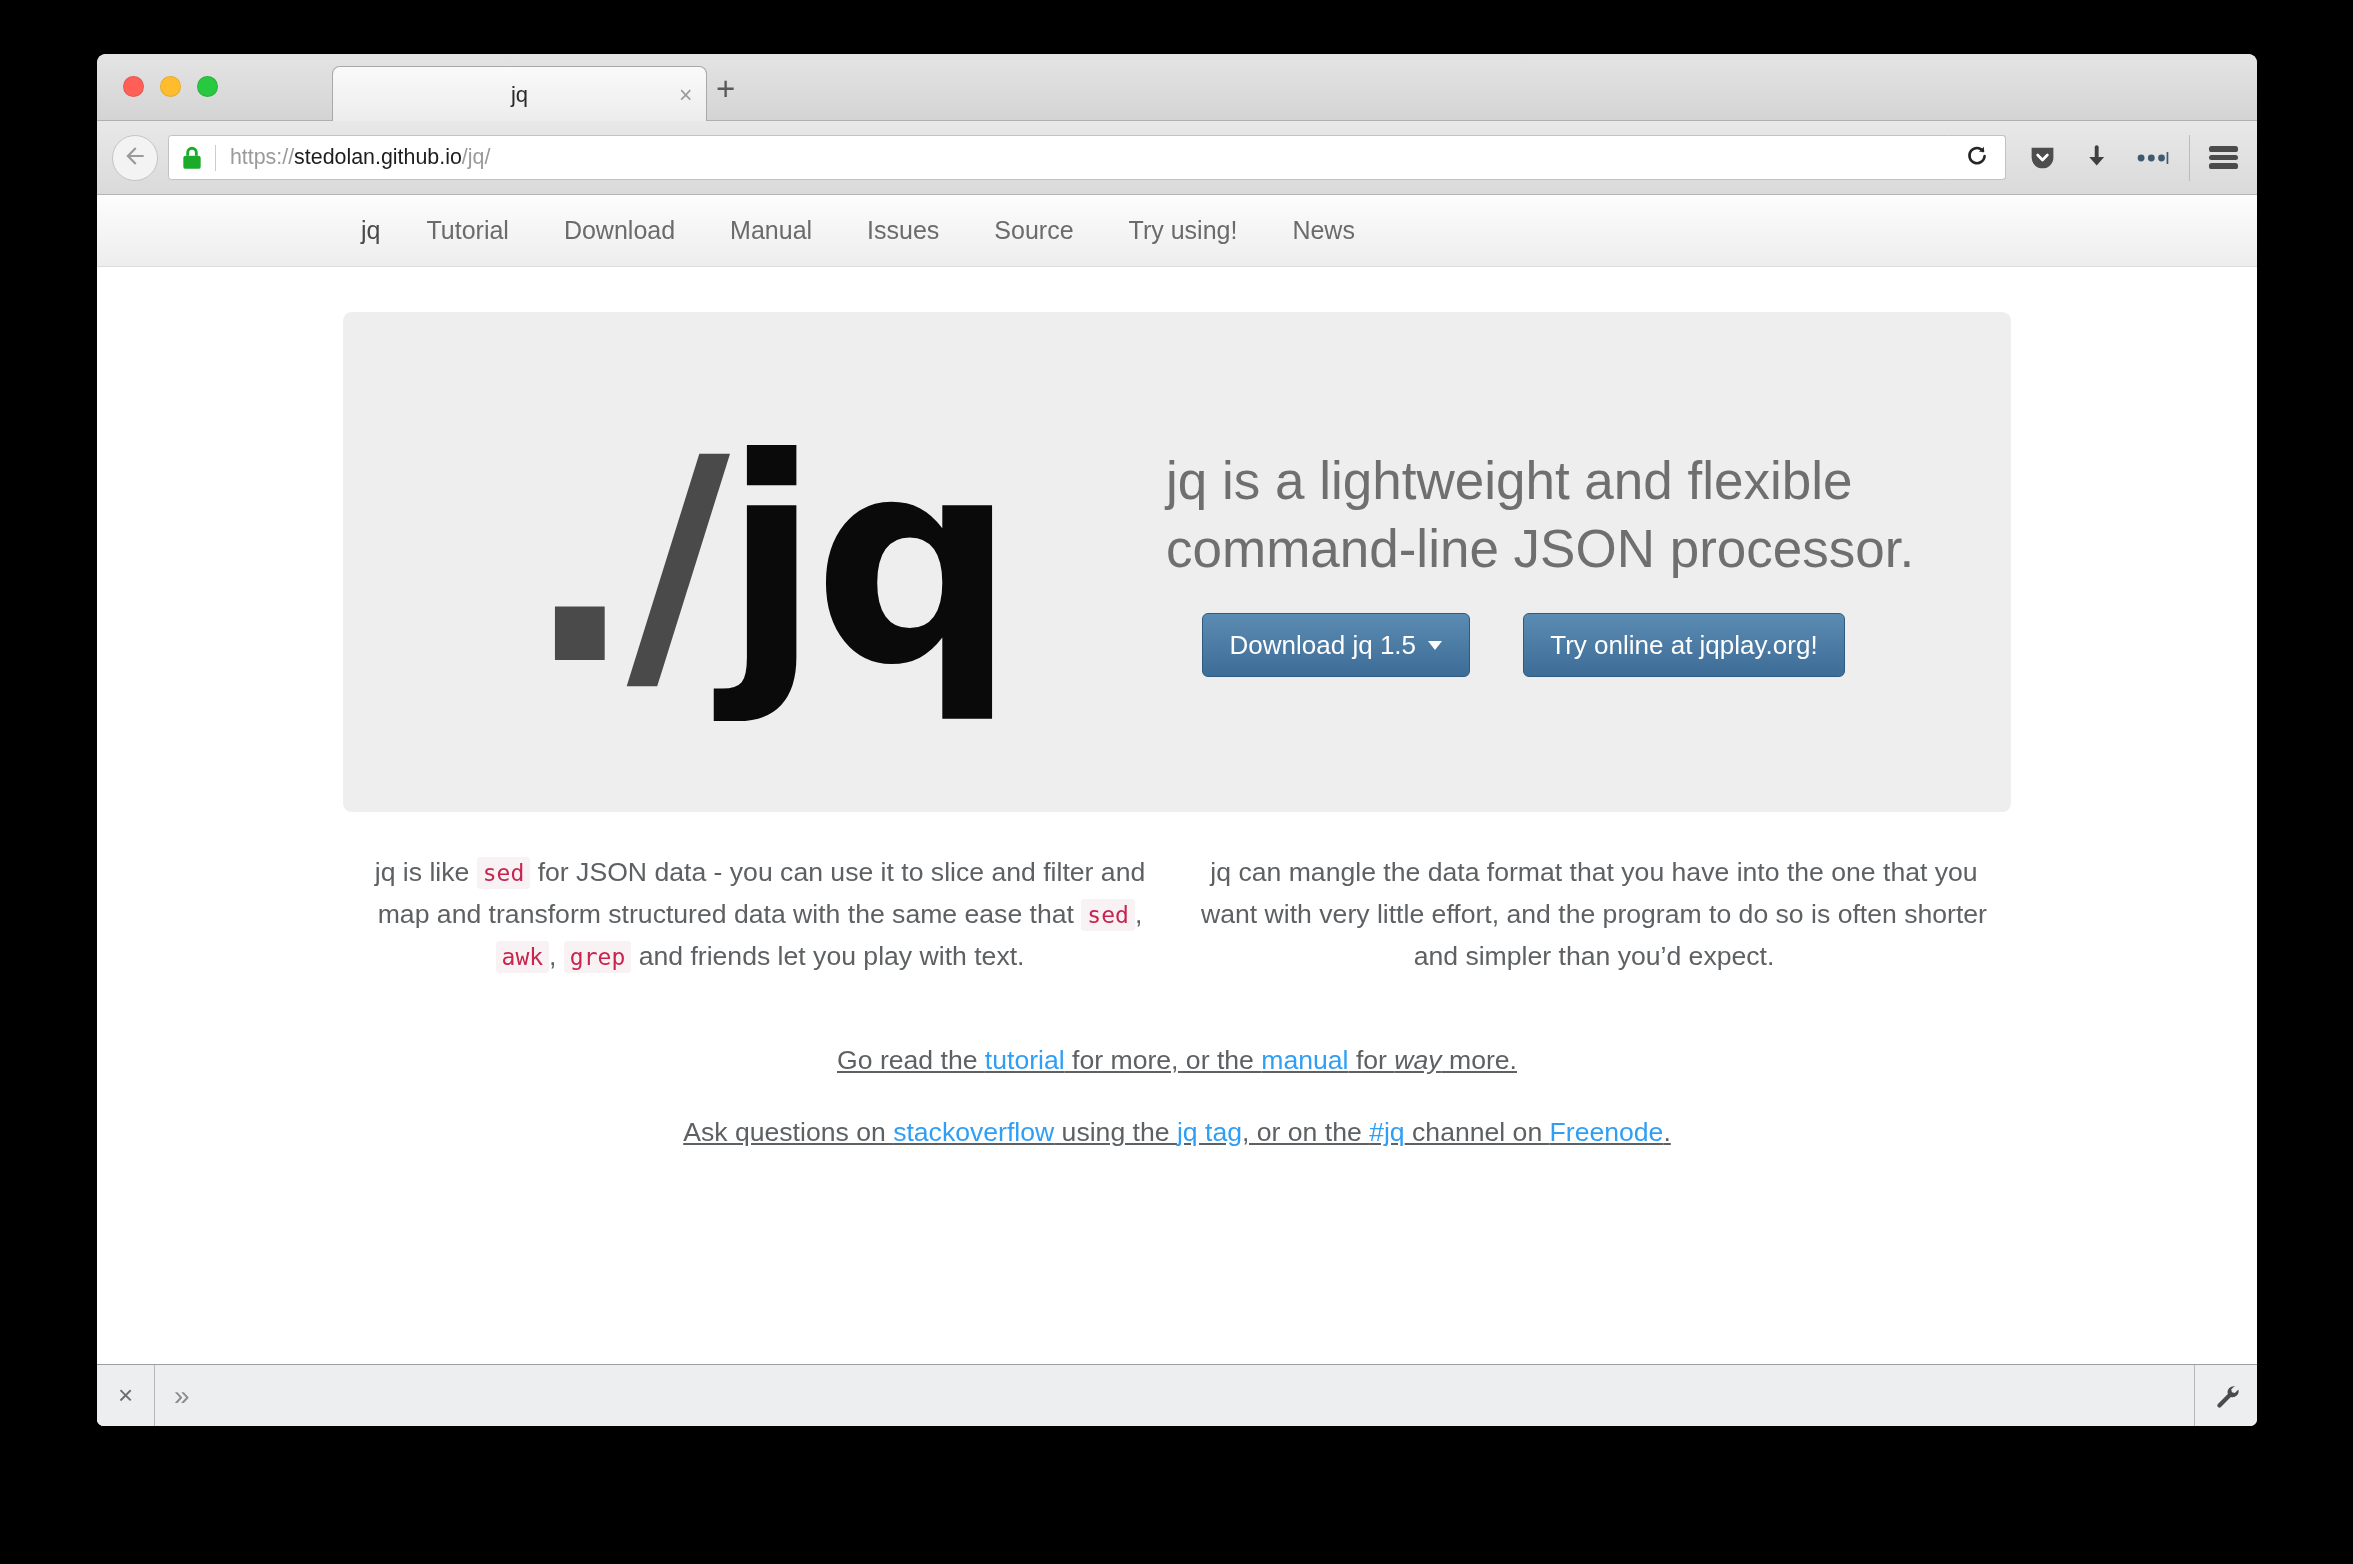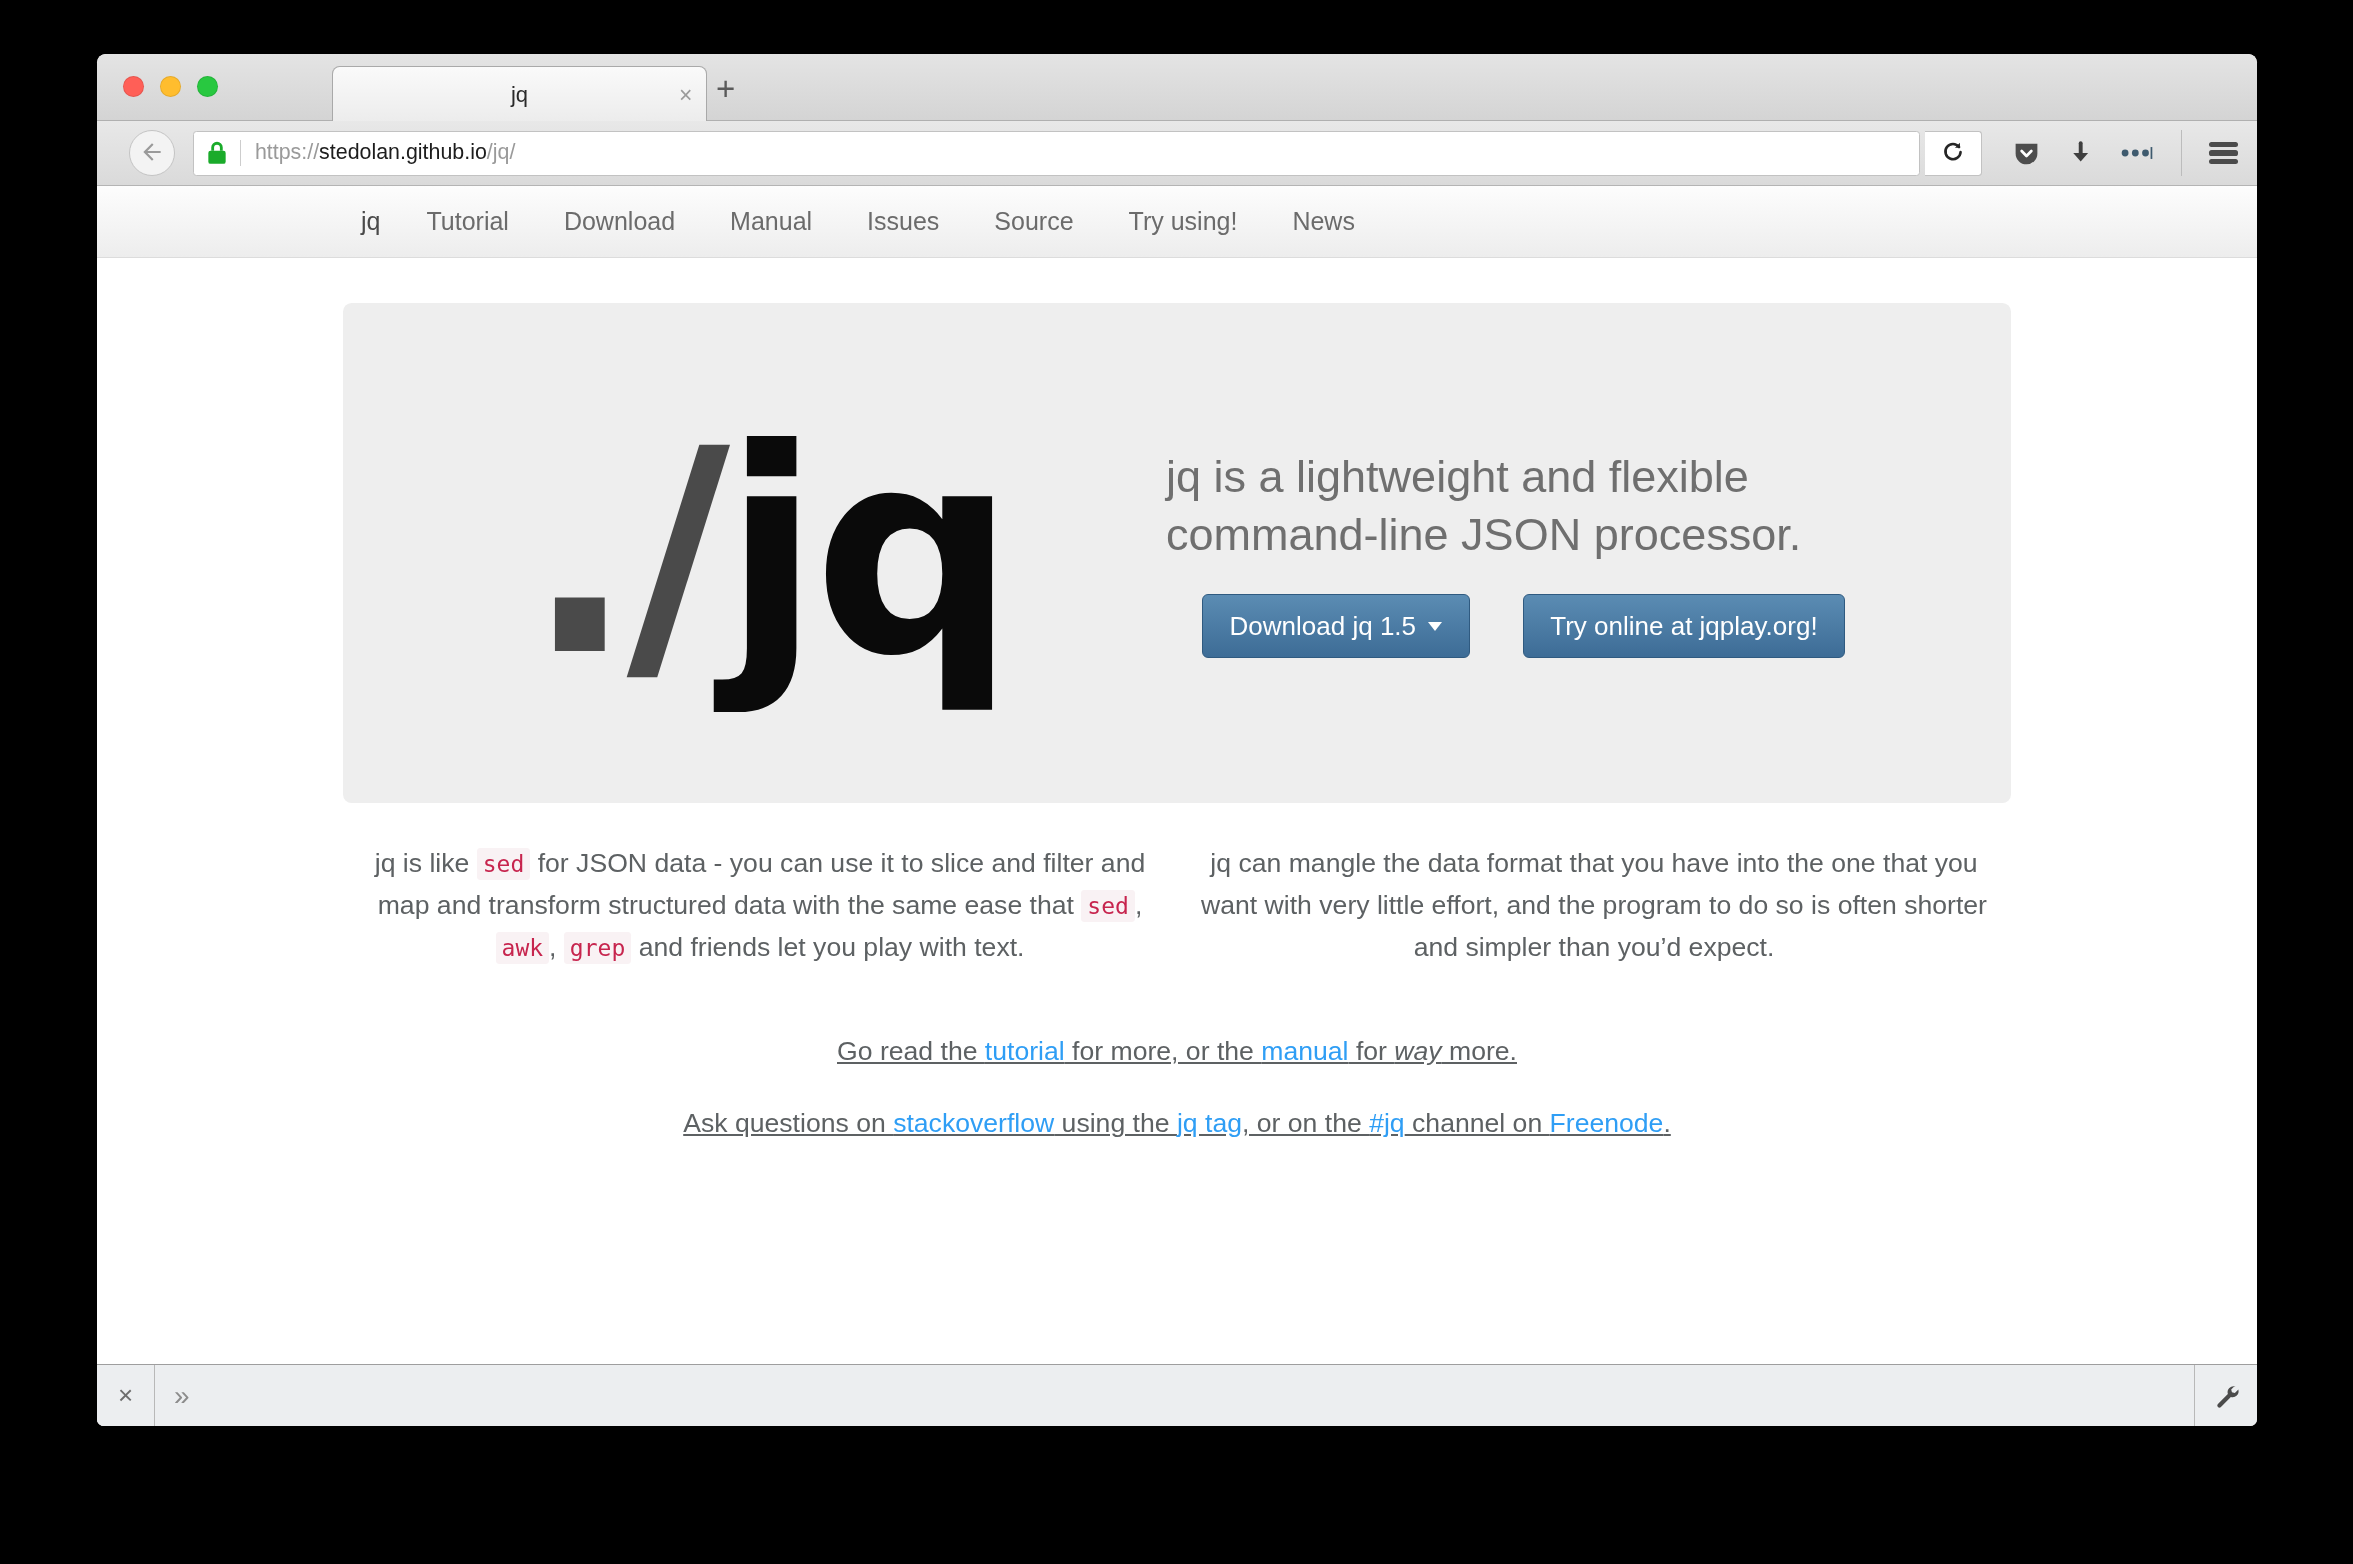--- a/index.html
+++ b/index.html
@@ -83,28 +83,27 @@
     font-size: 33px;
     color: #5a5a5a;
     line-height: 0.7;
     font-weight: 300;
     cursor: pointer;
   }
 
   
   .navbar {
     position: relative;
-    height: 65px;
+    height: 74px;
     background: linear-gradient(to bottom, #e8e8e8 0%, #dadada 100%);
     border-bottom: 0.9px solid #b4b4b4;
     display: flex;
     align-items: center;
-    padding: 0 0 0 32px;
-    flex: 0 0 auto;
-    gap: 8px;
+    padding: 0 0 0 15px;
+    flex: 0 0 auto;
   }
   .back-btn {
     width: 46px; height: 46px;
     border-radius: 50%;
     background: #f3f3f3;
     border: 0.9px solid #c4c4c4;
     display: flex; align-items: center; justify-content: center;
     flex: 0 0 auto;
     cursor: pointer;
   }
@@ -215,21 +214,21 @@
     font-size: 283px;
     line-height: 0.9;
     letter-spacing: -6.9px;
     font-family: "DejaVu Sans", sans-serif;
   }
   .logo-dot-slash { color: #4a4a4a; font-weight: 700; }
   .logo-jq { color: #0a0a0a; font-weight: 700; }
 
   .hero-copy { flex: 1 1 auto; padding-right: 51px; }
   .hero-tagline {
-    font-size: 45px;
+    font-size: 53px;
     line-height: 1.28;
     color: #6f6f6f;
     font-weight: 400;
     margin-bottom: 31px;
   }
   .hero-buttons { display: flex; gap: 17px; }
   .btn {
     display: inline-flex;
     align-items: center;
     gap: 12px;

